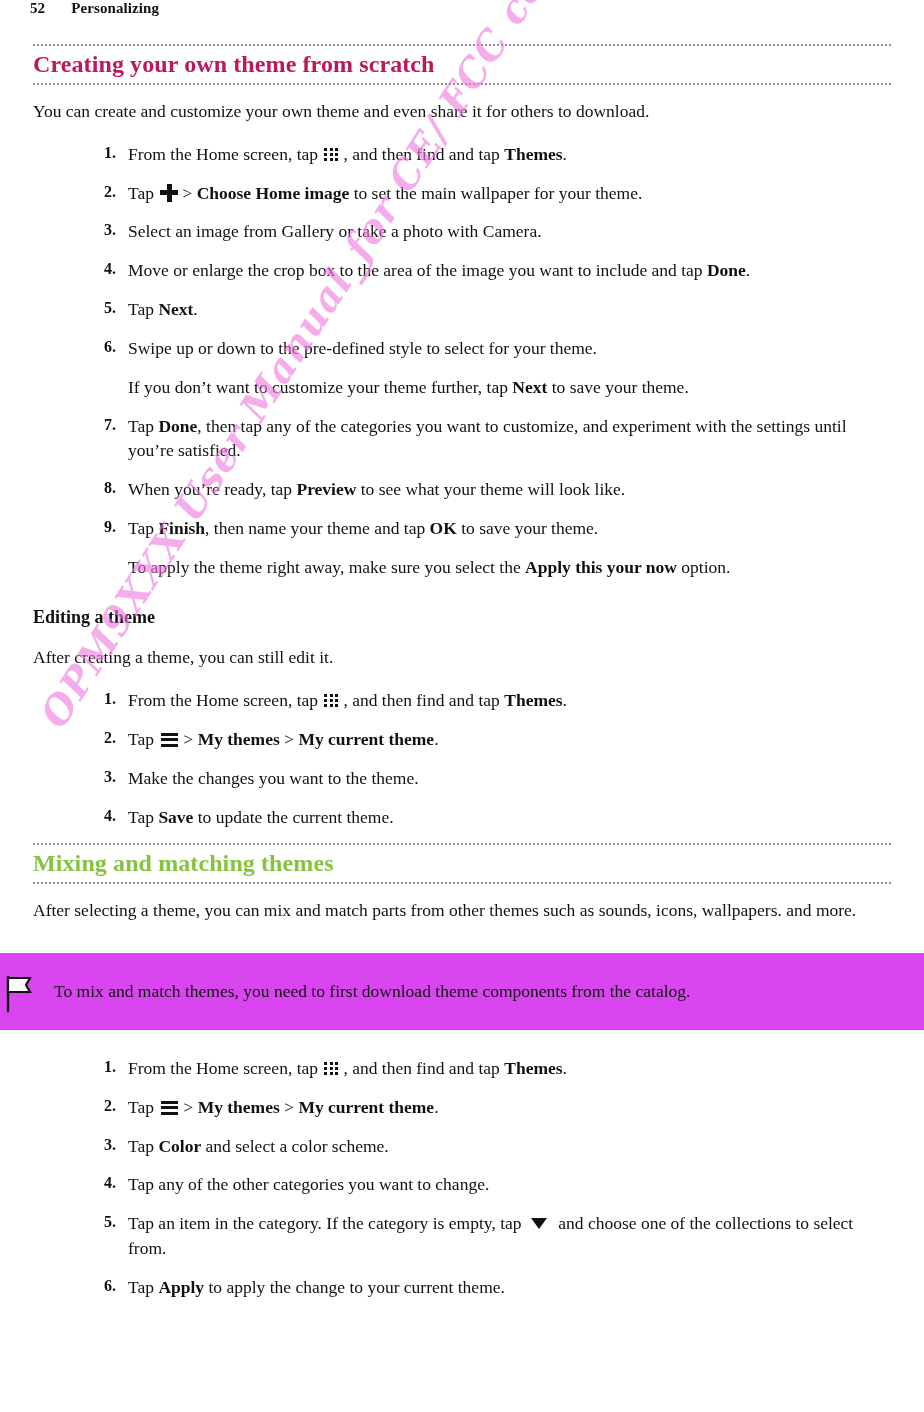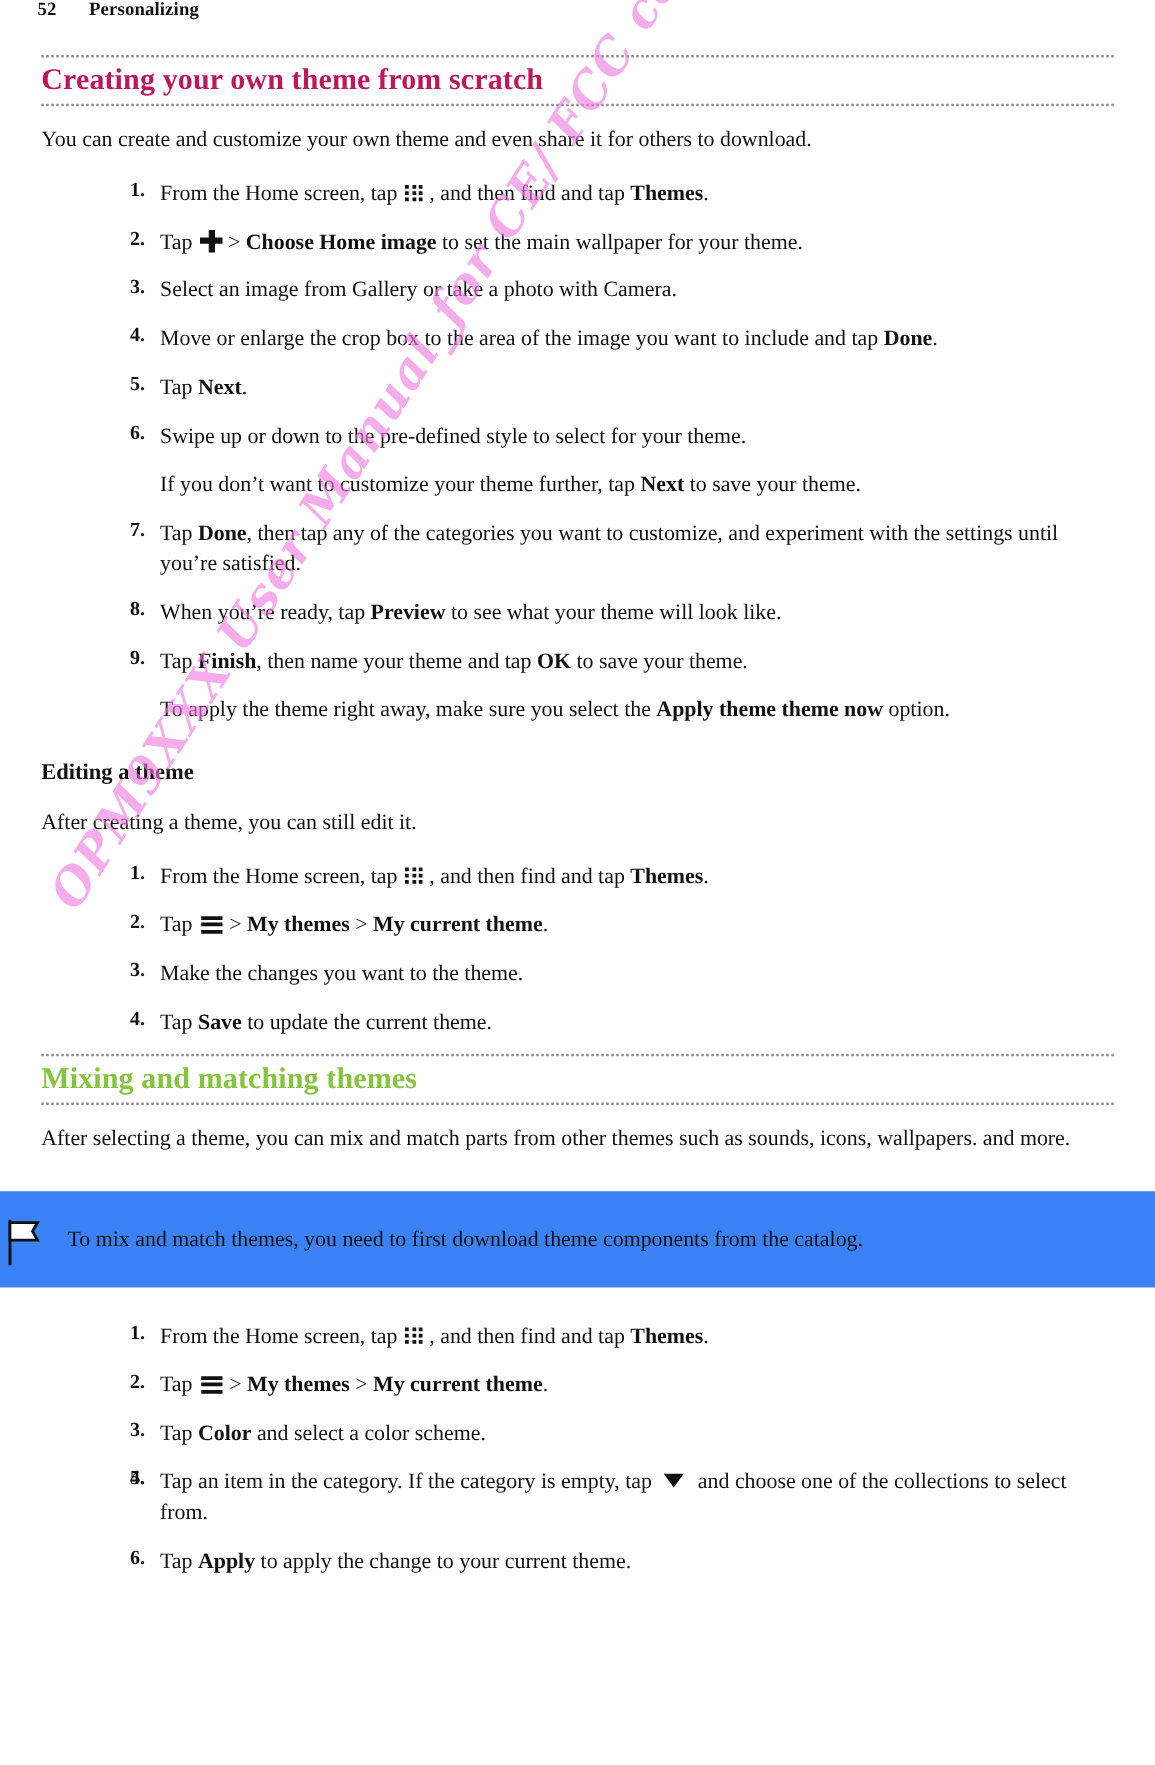--- a/index.html
+++ b/index.html
@@ -264,21 +264,21 @@
           <span class="num">7.</span>
           <p>Tap <b>Done</b>, then tap any of the categories you want to customize, and experiment with the settings until you’re satisfied.</p>
         </li>
         <li>
           <span class="num">8.</span>
           <p>When you’re ready, tap <b>Preview</b> to see what your theme will look like.</p>
         </li>
         <li>
           <span class="num">9.</span>
           <p>Tap <b>Finish</b>, then name your theme and tap <b>OK</b> to save your theme.</p>
-          <p>To apply the theme right away, make sure you select the <b>Apply theme theme now</b> option.</p>
+          <p>To apply the theme right away, make sure you select the <b>Apply this your now</b> option.</p>
         </li>
       </ol>
 
     <h4 class="sub-head">Editing a theme</h4>
 
     <p class="body">After creating a theme, you can still edit it.</p>
 
     <ol class="steps">
         <li>
           <span class="num">1.</span>
@@ -295,21 +295,21 @@
         <li>
           <span class="num">4.</span>
           <p>Tap <b>Save</b> to update the current theme.</p>
         </li>
       </ol>
 
     <h2 class="sec-head second" style="color: rgb(134, 196, 64);">Mixing and matching themes</h2>
 
     <p class="body">After selecting a theme, you can mix and match parts from other themes such as sounds, icons, wallpapers. and more.</p>
 
-    <div class="note-box" style="background: #3b82f6;">
+    <div class="note-box" style="background: #d946ef;">
       <svg class="flag-icon" viewBox="0 0 30 38" aria-hidden="true">
         <path d="M4 2 L4 36" stroke="#111" stroke-width="2.4" fill="none" stroke-linecap="square"></path>
         <path d="M4 3 L26 3 L22 10 L26 17 L4 17 Z" stroke="#111" stroke-width="2.2" fill="#ffffff" stroke-linejoin="miter"></path>
       </svg>
       <span class="note-text">To mix and match themes, you need to first download theme components from the catalog.</span>
     </div>
 
     <div style="height:26px"></div>
 
     <ol class="steps">
@@ -320,20 +320,21 @@
         <li>
           <span class="num">2.</span>
           <p>Tap <span class="icon icon-menu"><i></i><i></i><i></i></span>&gt; <b>My themes</b> &gt; <b>My current theme</b>.</p>
         </li>
         <li>
           <span class="num">3.</span>
           <p>Tap <b>Color</b> and select a color scheme.</p>
         </li>
         <li>
           <span class="num">4.</span>
+          <p>Tap any of the other categories you want to change.</p>
         </li>
         <li>
           <span class="num">5.</span>
           <p>Tap an item in the category. If the category is empty, tap <span class="icon icon-caret"></span> and choose one of the collections to select from.</p>
         </li>
         <li>
           <span class="num">6.</span>
           <p>Tap <b>Apply</b> to apply the change to your current theme.</p>
         </li>
       </ol>

